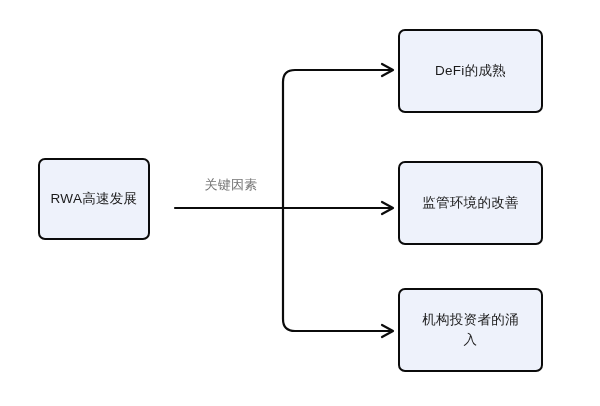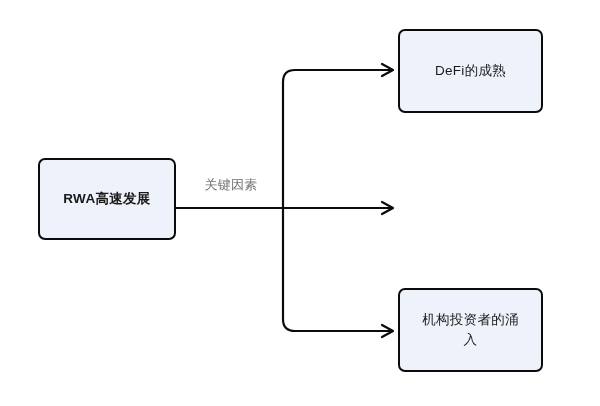--- a/index.html
+++ b/index.html
@@ -44,23 +44,22 @@
     letter-spacing: 0.3px;
     padding: 16px 10px;
   }
   .node-label {
     display: block;
     white-space: pre-line;
   }
   #node-source {
     left: 38px;
     top: 158px;
-    width: 138px;
+    width: 112px;
     height: 82px;
-    font-weight: bold;
   }
   #node-defi {
     left: 398px;
     top: 29px;
     width: 145px;
     height: 84px;
   }
   #node-regulation {
     left: 398px;
     top: 161px;
@@ -116,18 +115,21 @@
   <div class="node" id="node-source">
     <span class="node-label">RWA高速发展</span>
   </div>
 
   <div class="edge-label">关键因素</div>
 
   <div class="node" id="node-defi">
     <span class="node-label">DeFi的成熟</span>
   </div>
 
+  <div class="node" id="node-regulation">
+    <span class="node-label">监管环境的改善</span>
+  </div>
 
   <div class="node" id="node-institutional">
     <span class="node-label">机构投资者的涌入</span>
   </div>
 
 </div>
 
 </body></html>

